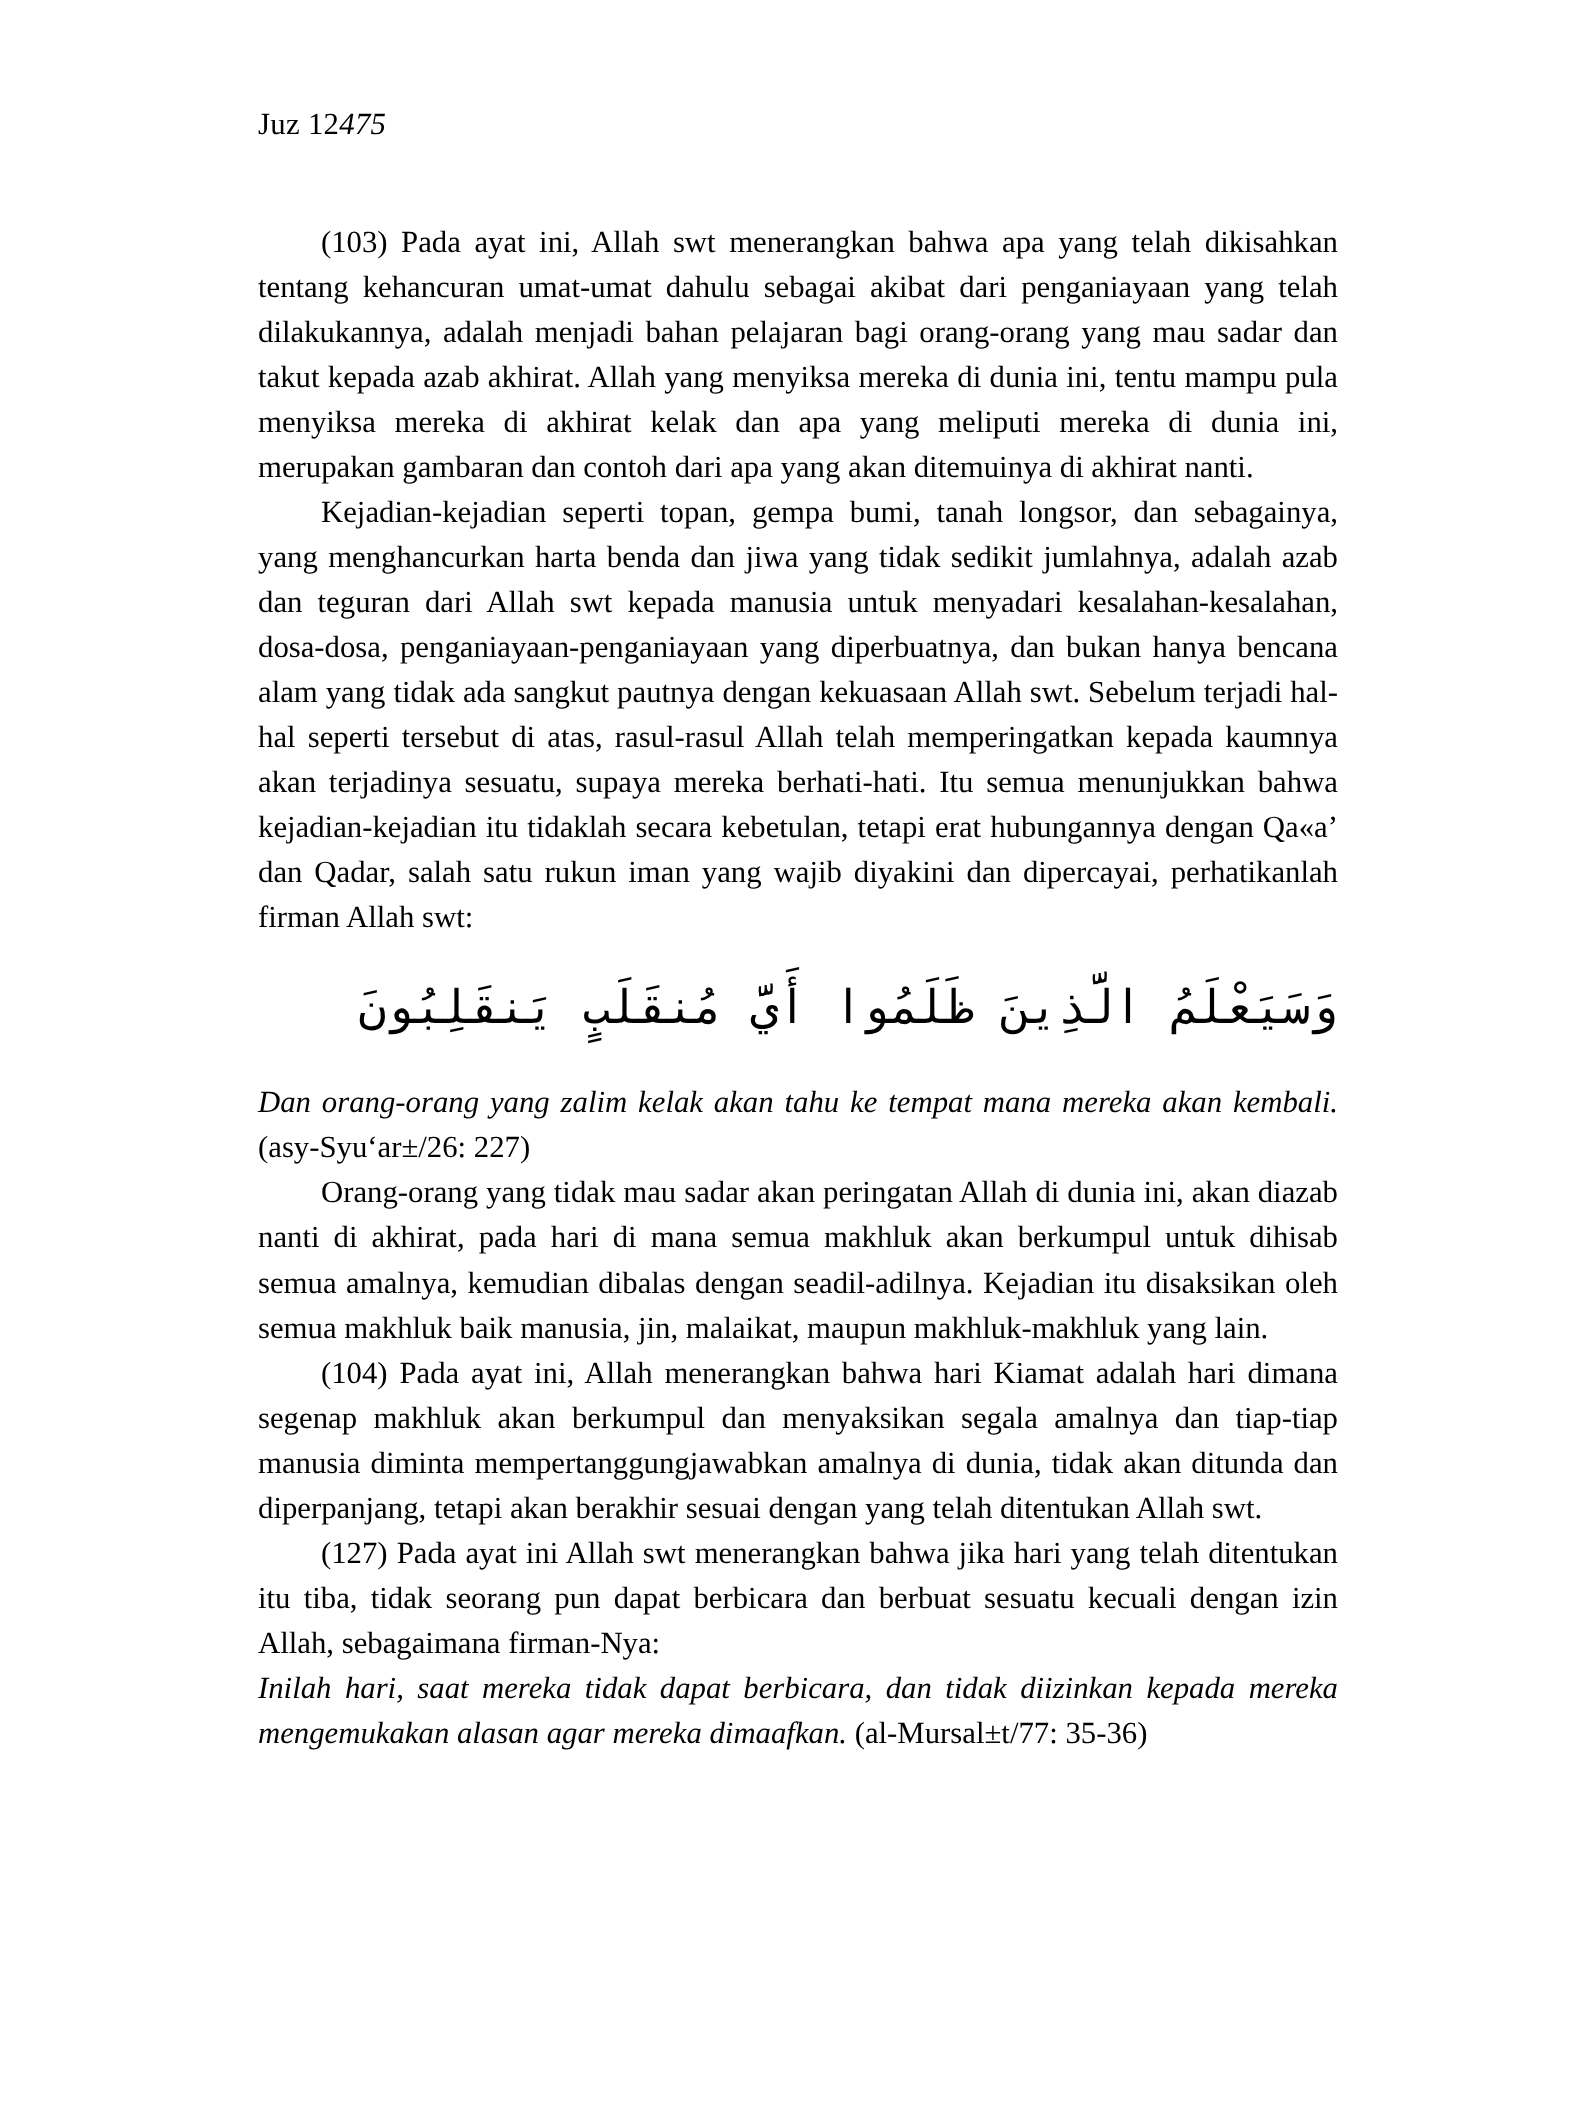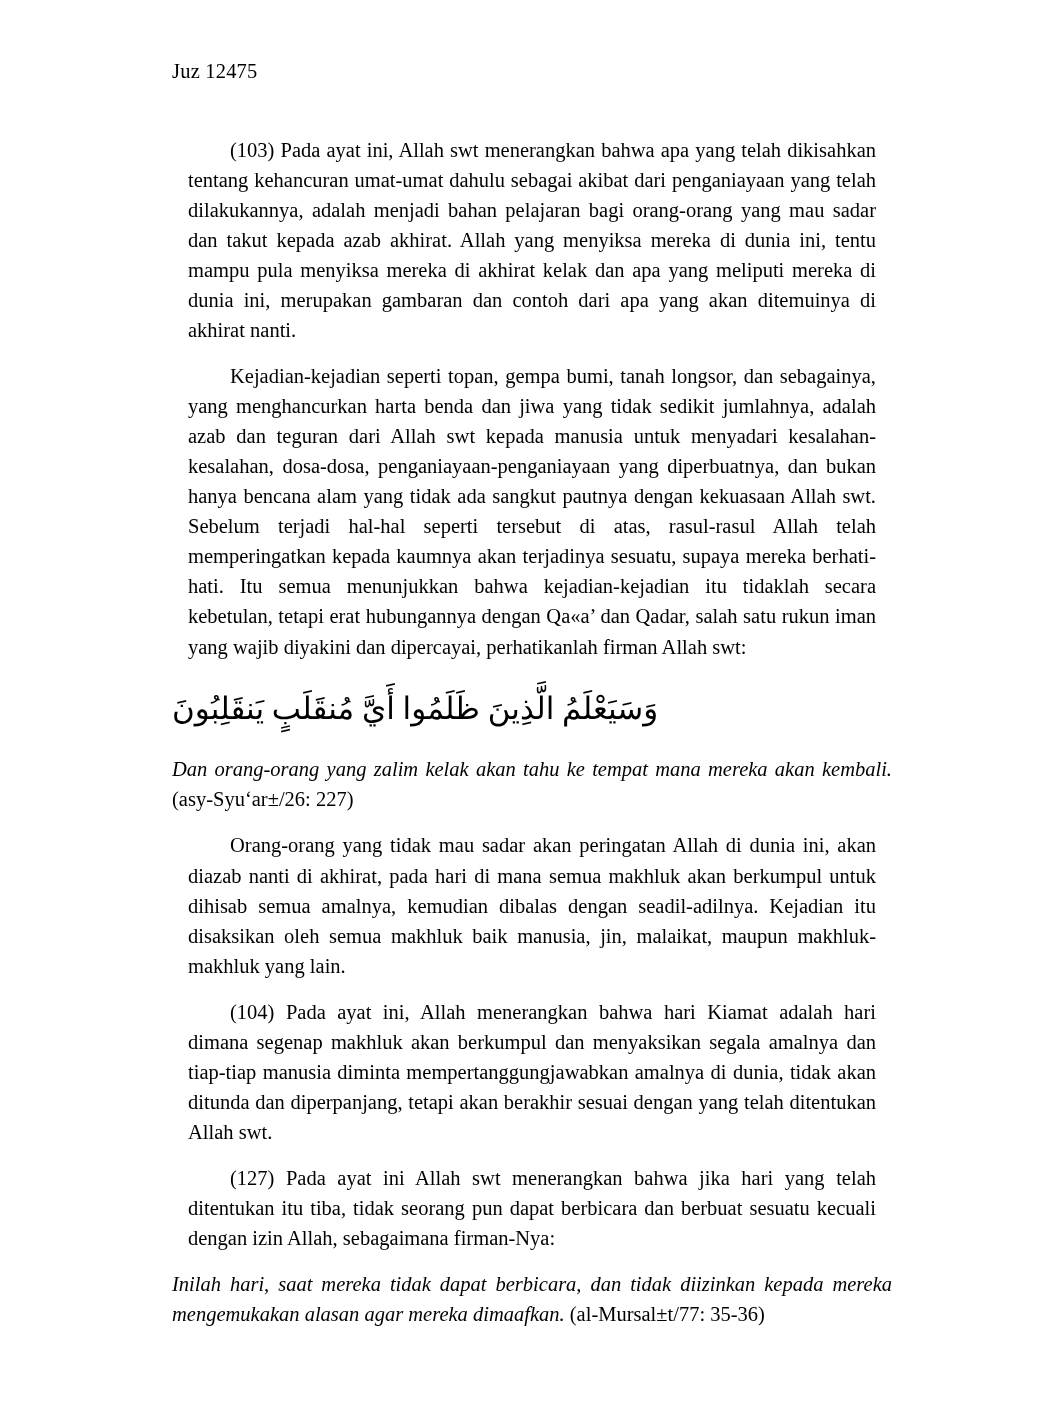--- a/index.html
+++ b/index.html
@@ -18,72 +18,73 @@
   .page {
     position: relative;
     width: 1063px;
     height: 1417px;
     box-sizing: border-box;
     padding: 0;
   }
   .content {
     position: absolute;
     left: 172px;
-    top: 60px;
+    top: 72px;
     width: 720px;
   }
   .running-head {
     display: flex;
     align-items: baseline;
     font-size: 20.5px;
     margin-bottom: 52px;
     letter-spacing: 0.2px;
   }
   .rh-left {
     flex: 0 0 auto;
     text-align: left;
   }
   .rh-center {
     flex: 1 1 auto;
     text-align: center;
   }
   .rh-right {
     flex: 0 0 auto;
     text-align: left;
+    font-style: italic;
   }
   .section-title {
     font-size: 20.5px;
     font-weight: bold;
     margin: 0 0 2px 0;
     line-height: 1.45;
   }
   p.body {
     font-size: 20.5px;
     line-height: 1.465;
-    margin: 16px;
+    margin: 0;
     text-align: justify;
     text-justify: inter-word;
     text-indent: 42px;
     hyphens: none;
   }
   p.translation {
     font-size: 20.5px;
     line-height: 1.465;
     margin: 0;
     text-align: justify;
     font-style: italic;
     text-indent: 0;
   }
   p.translation .ref {
     font-style: normal;
   }
   .arabic {
-    font-family: Liberation Serif, serif;
+    font-family: Liberation Mono, monospace;
     direction: rtl;
-    text-align: left;
+    text-align: right;
     font-size: 31px;
     line-height: 1.9;
     margin: 18px 0 16px 0;
     white-space: nowrap;
   }
   .arabic.second {
     margin: 24px 0 20px 0;
   }
 </style>
 </head>

